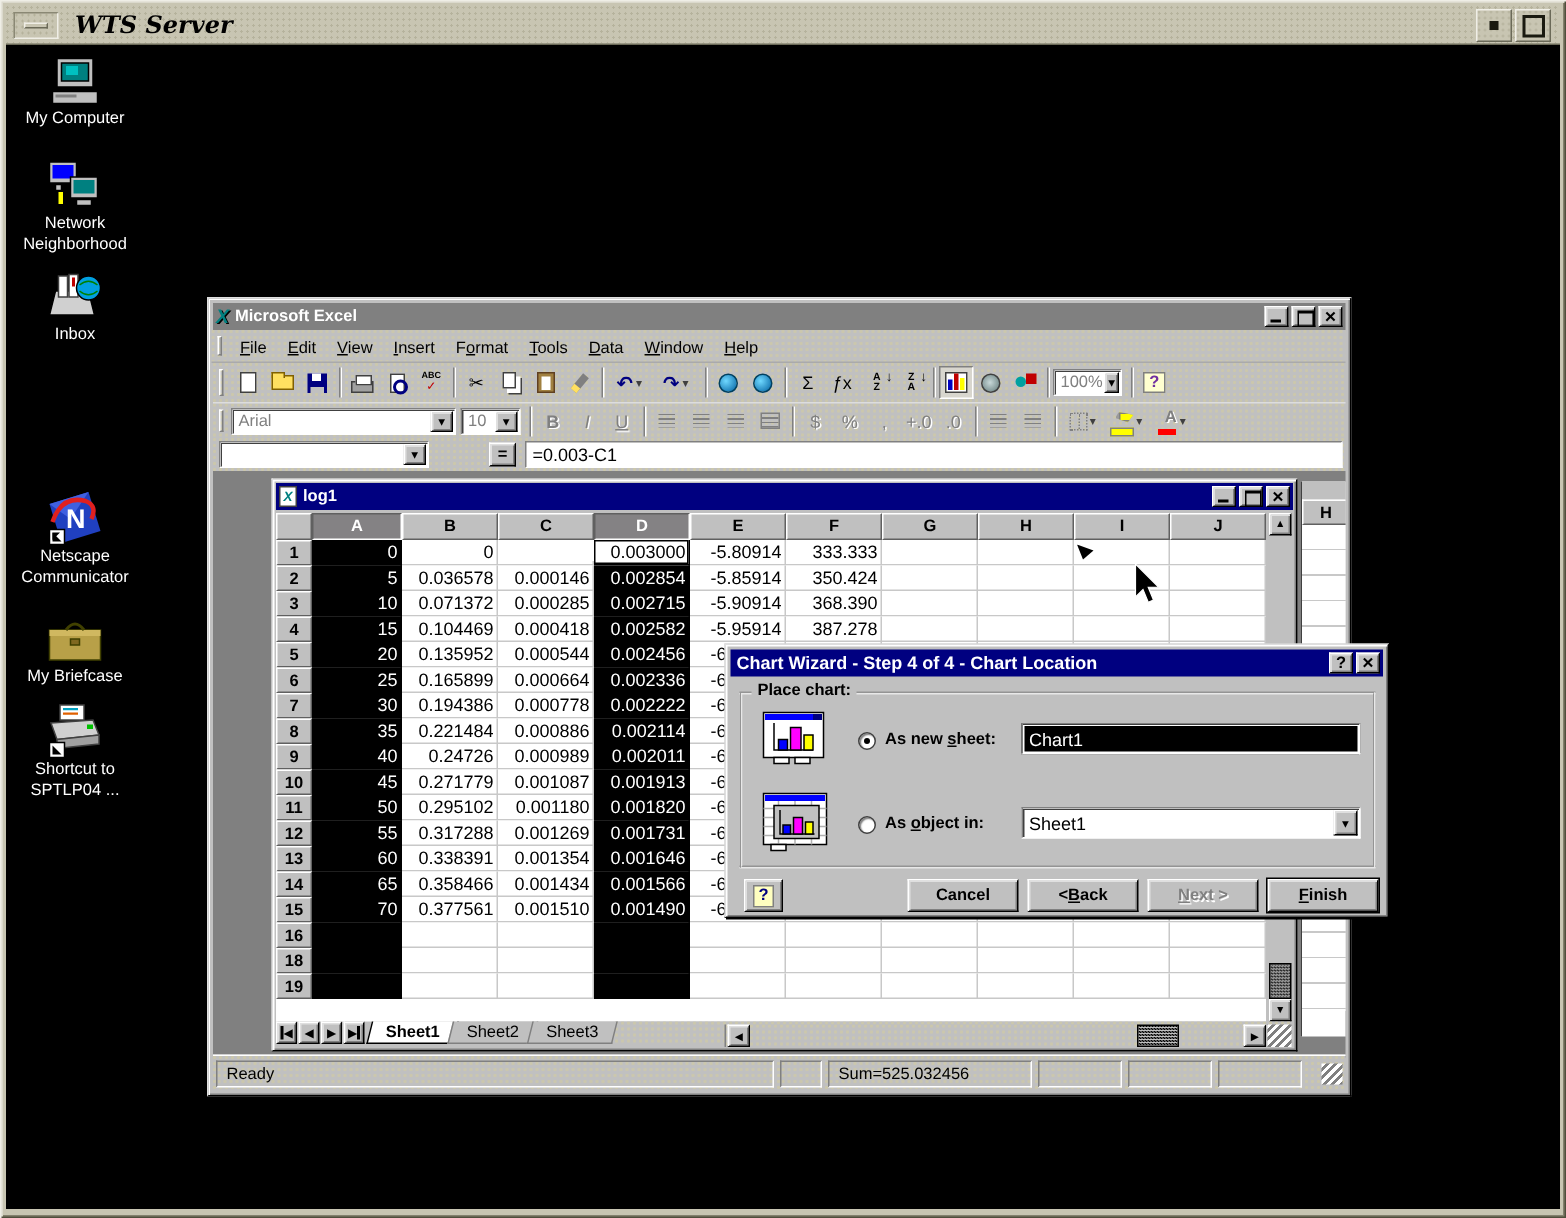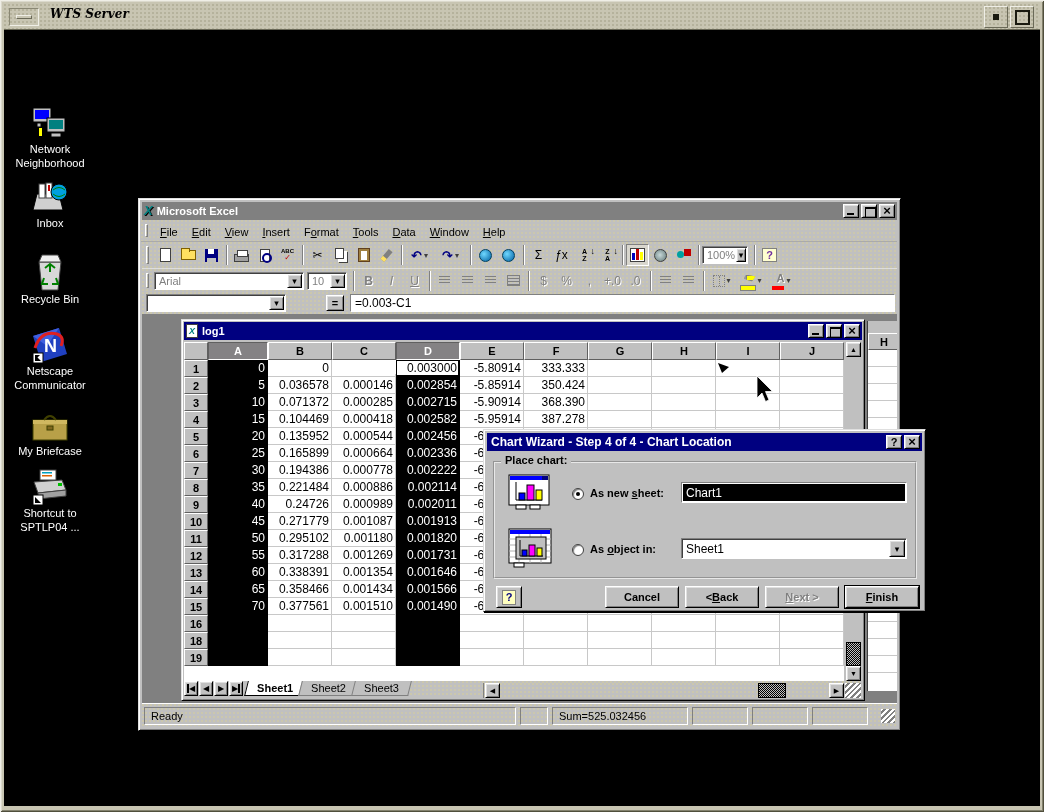--- a/index.html
+++ b/index.html
@@ -10,21 +10,21 @@
 .dit{background-color:#c0c0c0;background-image:radial-gradient(circle at 1px 1px,#cbc7ad 22%,rgba(0,0,0,0) 24%);background-size:4px 4px}
 .dittan{background-color:#c8c5b2;background-image:radial-gradient(circle at 1px 1px,#b5b29c 20%,rgba(0,0,0,0) 22%);background-size:4px 4px}
 .btn{background:#c0c0c0;border:1px solid;border-color:#fff #000 #000 #fff;box-shadow:inset 1px 1px 0 #dfdfdf,inset -1px -1px 0 #808080;
   display:flex;align-items:center;justify-content:center;cursor:default}
 
 #wm-titlebar{position:absolute;left:4px;top:4px;right:4px;height:26px;border-bottom:1px solid #6b6a58;
   box-shadow:inset 1px 1px 0 #e4e2d6,inset -1px -1px 0 #8a English887;display:flex;align-items:center}
 #wm-menu-btn{position:absolute;left:5px;top:4px;width:30px;height:18px;border:1px solid;border-color:#8a8874 #efeee6 #efeee6 #8a8874;display:flex;align-items:center;justify-content:center}
 #wm-menu-btn .dash{width:16px;height:4px;background:#c8c5b2;border:1px solid;border-color:#efeee6 #6b6a58 #6b6a58 #efeee6}
 #wm-title{position:absolute;left:46px;top:3px;font-family:"DejaVu Serif","Liberation Serif",serif;
-  font-style:italic;font-weight:bold;font-size:12px;color:#000}
+  font-style:italic;font-weight:bold;font-size:16px;color:#000}
 .wmbtn{position:absolute;top:2px;width:24px;height:22px;border:1px solid;border-color:#efeee6 #6b6a58 #6b6a58 #efeee6;display:flex;align-items:center;justify-content:center}
 #wm-btn-restore{right:32px}#wm-btn-max{right:6px}
 #wm-btn-restore .dot{width:6px;height:6px;background:#1a1a10}
 #wm-btn-max .sq{width:15px;height:15px;border:2px solid #1a1a10}
 #desktop{position:absolute;left:4px;top:30px;right:4px;bottom:6px;background:#000;overflow:hidden}
 
 .dicon{position:absolute;left:2px;width:88px;display:flex;flex-direction:column;align-items:center}
 .dlabel{color:#fff;font-size:11px;line-height:14px;text-align:center;white-space:nowrap}
 
 #excel{position:absolute;left:134px;top:168px;width:763px;height:533px;background:#c0c0c0;
@@ -200,20 +200,30 @@
     <div id="wm-btn-restore" class="wmbtn dittan">
         <div class="dot"></div>
       </div>
     <div id="wm-btn-max" class="wmbtn dittan">
         <div class="sq"></div>
       </div>
   </div>
 
   <div id="desktop">
 
+    <div class="dicon" style="top:8px">
+      <svg width="36" height="34" viewBox="0 0 36 34">
+        <rect x="6" y="1" width="24" height="19" fill="#c0c0c0" stroke="#000"></rect>
+        <rect x="9" y="4" width="18" height="12" fill="#008080" stroke="#000"></rect>
+        <rect x="12" y="6" width="8" height="6" fill="#00c0c0"></rect>
+        <rect x="3" y="23" width="30" height="8" fill="#c0c0c0" stroke="#000"></rect>
+        <rect x="5" y="25" width="14" height="2" fill="#808080"></rect>
+      </svg>
+      <div class="dlabel">My Computer</div>
+    </div>
 
     <div class="dicon" style="top:76px">
       <svg width="38" height="36" viewBox="0 0 38 36">
         <rect x="2" y="2" width="18" height="14" fill="#c0c0c0" stroke="#000"></rect>
         <rect x="4" y="4" width="14" height="9" fill="#0000ff"></rect>
         <rect x="16" y="12" width="18" height="14" fill="#c0c0c0" stroke="#000"></rect>
         <rect x="18" y="14" width="14" height="9" fill="#008080"></rect>
         <rect x="6" y="17" width="4" height="4" fill="#c0c0c0" stroke="#000"></rect>
         <rect x="8" y="22" width="3" height="8" fill="#ffff00"></rect>
         <rect x="20" y="27" width="10" height="4" fill="#c0c0c0" stroke="#000"></rect>
@@ -227,28 +237,20 @@
         <polygon points="6,14 28,14 32,30 2,30" fill="#d0d0d0" stroke="#000"></polygon>
         <rect x="8" y="4" width="6" height="14" fill="#fff" stroke="#404040"></rect>
         <rect x="15" y="3" width="6" height="15" fill="#fff" stroke="#404040"></rect>
         <rect x="17" y="5" width="2" height="6" fill="#c00000"></rect>
         <circle cx="28" cy="12" r="8" fill="#00a0e0" stroke="#000"></circle>
         <path d="M22,10 q6,-5 12,0 M22,14 q6,5 12,0" stroke="#008000" fill="none"></path>
       </svg>
       <div class="dlabel">Inbox</div>
     </div>
 
-    <div class="dicon" style="top:224px">
-      <svg width="36" height="38" viewBox="0 0 36 38">
-        <polygon points="7,8 29,8 26,36 10,36" fill="#d8d8d8" stroke="#404040"></polygon>
-        <polygon points="10,1 26,1 29,8 7,8" fill="#f0f0f0" stroke="#404040"></polygon>
-        <path d="M13,14 l5,-4 l5,4 M18,10 v8 M12,24 l-2,6 h6 M24,24 l2,6 h-6" stroke="#008000" stroke-width="2" fill="none"></path>
-      </svg>
-      <div class="dlabel">Recycle Bin</div>
-    </div>
 
     <div class="dicon" style="top:296px">
       <svg width="38" height="38" viewBox="0 0 38 38">
         <polygon points="2,10 28,2 36,28 10,36" fill="#2040c0"></polygon>
         <polygon points="2,10 28,2 16,20" fill="#4060e0"></polygon>
         <text x="13" y="26" font-size="18" font-weight="bold" fill="#fff" font-family="Liberation Sans,sans-serif">N</text>
         <path d="M4,22 Q10,4 26,8 Q34,11 30,20" stroke="#e02020" stroke-width="3" fill="none"></path>
         <rect x="2" y="27" width="10" height="10" fill="#fff" stroke="#000"></rect>
         <polygon points="4,35 4,29 10,35" fill="#000"></polygon>
         <polygon points="4,29 9,29 4,34" fill="#000" transform="rotate(0)"></polygon>

